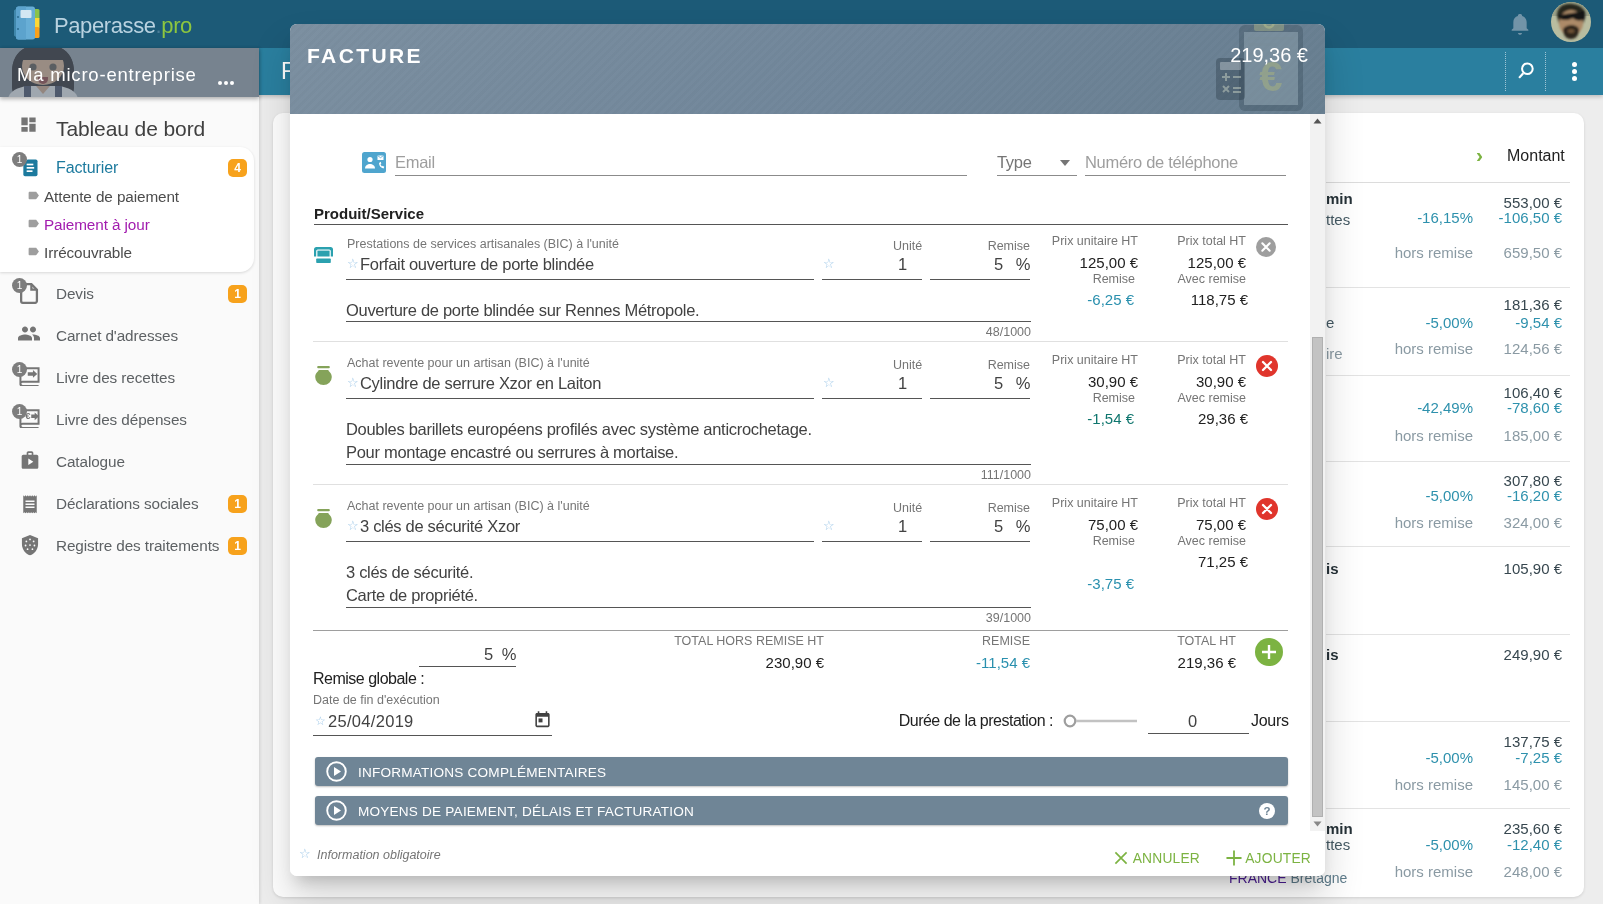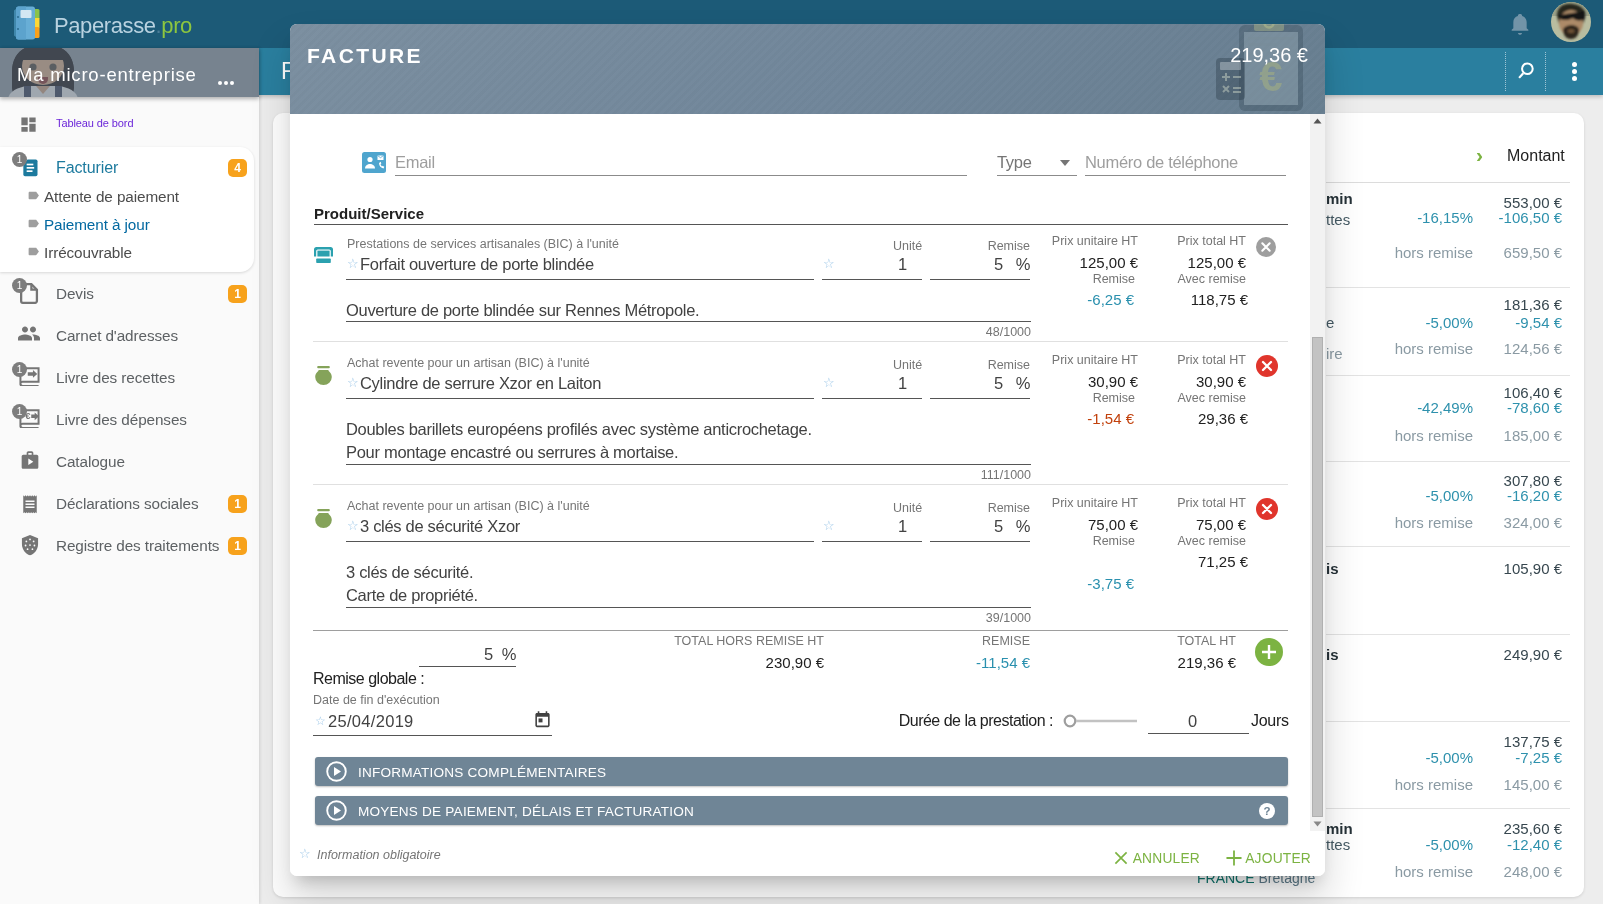--- a/index.html
+++ b/index.html
@@ -125,21 +125,21 @@
 <div class="abs " style="right:41px;top:863px;font-size:15px;color:#8a9aa3;">248,00 €</div>
 <div class="abs" style="left:1326px;top:287px;width:244px;border-top:1px solid #e3e3e3;"></div>
 <div class="abs" style="left:1326px;top:375px;width:244px;border-top:1px solid #e3e3e3;"></div>
 <div class="abs" style="left:1326px;top:461px;width:244px;border-top:1px solid #e3e3e3;"></div>
 <div class="abs" style="left:1326px;top:546px;width:244px;border-top:1px solid #e3e3e3;"></div>
 <div class="abs" style="left:1326px;top:634px;width:244px;border-top:1px solid #e3e3e3;"></div>
 <div class="abs" style="left:1326px;top:721px;width:244px;border-top:1px solid #e3e3e3;"></div>
 <div class="abs" style="left:1326px;top:808px;width:244px;border-top:1px solid #e3e3e3;"></div>
 </div>
 
-<div class="abs" style="z-index:1;left:1197px;top:870px;font-size:14px;color:#5f7d8c;"><span class="b" style="color:#0f766e;">FRANCE</span> Bretagne</div>
+<div class="abs" style="z-index:1;left:1197px;top:870px;font-size:14px;color:#5f7d8c;"><span class="b" style="color:#4c1d95;margin-left:32px;">FRANCE</span> Bretagne</div>
 
 <div class="abs" id="sidebar" style="left:0;top:48px;width:259px;height:856px;background:#fafafa;z-index:3;box-shadow:1px 0 3px rgba(0,0,0,0.12);"></div>
 
 <div class="abs" style="z-index:4;left:0;top:48px;width:259px;height:49px;background:#8d99a5;overflow:hidden;box-shadow:0 2px 4px rgba(0,0,0,0.3);">
 
   <svg class="abs" style="left:0px;top:-4px;" width="90" height="56" viewBox="0 0 90 56">
     <path d="M12 28 C12 8 26 0 43 0 C60 0 74 8 74 28 L74 44 C74 50 70 53 66 53 L20 53 C16 53 12 50 12 44 Z" fill="#1d1d23"></path>
     <ellipse cx="43" cy="22" rx="21" ry="19" fill="#d4ab8c"></ellipse>
     <path d="M12 28 C12 8 26 0 43 0 C60 0 74 8 74 28 L74 40 L64 40 C69 32 68 22 64 16 L22 16 C18 22 17 32 22 40 L12 40 Z" fill="#1d1d23"></path>
     <circle cx="33" cy="23" r="3.6" fill="#514c47"></circle>
@@ -156,38 +156,38 @@
   <div class="abs" style="left:218px;top:23px;width:22px;">
     <span style="display:inline-block;width:4px;height:4px;border-radius:50%;background:#fff;margin-right:2px;"></span><span style="display:inline-block;width:4px;height:4px;border-radius:50%;background:#fff;margin-right:2px;"></span><span style="display:inline-block;width:4px;height:4px;border-radius:50%;background:#fff;"></span>
   </div>
 </div>
 
 <div id="menu" style="position:absolute;z-index:4;left:0;top:0;">
 <div class="abs" style="left:0;top:147px;width:254px;height:125px;background:#fff;border-radius:0 14px 14px 0;box-shadow:0 1px 3px rgba(0,0,0,0.14);"></div>
 <svg class="abs" style="left:19px;top:115px;" width="19" height="19" viewBox="0 0 24 24">
       <path fill="#757575" d="M3 13h8V3H3v10zm0 8h8v-6H3v6zm10 0h8V11h-8v10zm0-18v6h8V3h-8z"></path>
     </svg>
-<div class="abs" style="left:56px;top:117px;font-size:11px;color:#6d28d9;letter-spacing:-0.1px;">Tableau de bord</div>
+<div class="abs" style="left:56px;top:117px;font-size:21px;color:#404040;letter-spacing:-0.1px;">Tableau de bord</div>
 <svg class="abs" style="left:20px;top:157px;" width="20" height="20" viewBox="0 0 24 24">
       <path fill="#1c7a9e" d="M19 3H9l-5 5v13a2 2 0 0 0 2 2h13a2 2 0 0 0 2-2V5a2 2 0 0 0-2-2z"></path>
       <rect x="8" y="8" width="8" height="2" fill="#fff"></rect>
       <rect x="8" y="12" width="9" height="2" fill="#fff"></rect>
       <rect x="8" y="16" width="7" height="2" fill="#fff"></rect>
     </svg>
 <div class="abs" style="left:12px;top:152px;width:15px;height:15px;border-radius:50%;background:#7d7d7d;color:#fff;font-size:10px;text-align:center;line-height:15px;">1</div>
 <div class="abs" style="left:56px;top:159px;font-size:16px;color:#1c7a9e;letter-spacing:-0.1px;">Facturier</div>
 <div class="abs" style="left:228px;top:159px;width:19px;height:18px;border-radius:5px;background:#f7a21c;color:#fff;font-size:12px;font-weight:bold;text-align:center;line-height:18px;">4</div>
 <svg class="abs" style="left:27px;top:190px;" width="13" height="11" viewBox="0 0 24 20">
       <path fill="#9e9e9e" d="M17.63 3.84C17.27 3.33 16.67 3 16 3L5 3.01C3.9 3.01 3 3.9 3 5v10c0 1.1.9 1.99 2 1.99L16 17c.67 0 1.27-.33 1.63-.84L22 10l-4.37-6.16z"></path>
     </svg>
 <div class="abs" style="left:44px;top:188px;font-size:15.3px;color:#4c4c4c;letter-spacing:-0.1px;">Attente de paiement</div>
 <svg class="abs" style="left:27px;top:218px;" width="13" height="11" viewBox="0 0 24 20">
       <path fill="#9e9e9e" d="M17.63 3.84C17.27 3.33 16.67 3 16 3L5 3.01C3.9 3.01 3 3.9 3 5v10c0 1.1.9 1.99 2 1.99L16 17c.67 0 1.27-.33 1.63-.84L22 10l-4.37-6.16z"></path>
     </svg>
-<div class="abs" style="left:44px;top:216px;font-size:15.3px;color:#0369a1;letter-spacing:-0.1px;">Paiement à jour</div>
+<div class="abs" style="left:44px;top:216px;font-size:15.3px;color:#a21caf;letter-spacing:-0.1px;">Paiement à jour</div>
 <svg class="abs" style="left:27px;top:246px;" width="13" height="11" viewBox="0 0 24 20">
       <path fill="#9e9e9e" d="M17.63 3.84C17.27 3.33 16.67 3 16 3L5 3.01C3.9 3.01 3 3.9 3 5v10c0 1.1.9 1.99 2 1.99L16 17c.67 0 1.27-.33 1.63-.84L22 10l-4.37-6.16z"></path>
     </svg>
 <div class="abs" style="left:44px;top:244px;font-size:15.3px;color:#4c4c4c;letter-spacing:-0.1px;">Irrécouvrable</div>
 <svg class="abs" style="left:20px;top:283px;" width="19" height="21" viewBox="0 0 20 22">
       <path fill="none" stroke="#757575" stroke-width="2.4" d="M12 1.2 H3 a1.8 1.8 0 0 0 -1.8 1.8 v16 a1.8 1.8 0 0 0 1.8 1.8 h13 a1.8 1.8 0 0 0 1.8 -1.8 V7 z"></path>
       <path fill="#757575" d="M11 0 h2 l6 6 v2 h-8 z" fill-opacity="0"></path>
       <path fill="none" stroke="#757575" stroke-width="2.4" d="M12 1.2 V7 h5.8"></path>
     </svg>
 <div class="abs" style="left:12px;top:278px;width:15px;height:15px;border-radius:50%;background:#7d7d7d;color:#fff;font-size:10px;text-align:center;line-height:15px;">1</div>
@@ -329,21 +329,21 @@
 <div class="abs" style="left:533px;top:261px;font-size:13px;color:#9fc8e8;">☆</div>
 <div class="abs" style="left:575px;top:260px;width:75px;text-align:center;font-size:16.5px;letter-spacing:-0.3px;color:#424242;">1</div>
 <div class="abs" style="left:532px;top:284px;width:100px;border-top:1.4px solid #555;"></div>
 <div class="abs r" style="right:295px;top:244px;font-size:12.5px;color:#757575;">Remise</div>
 <div class="abs r" style="right:322px;top:260px;font-size:16.5px;letter-spacing:-0.3px;color:#424242;">5</div>
 <div class="abs r" style="right:295px;top:260px;font-size:16.5px;letter-spacing:-0.3px;color:#424242;">%</div>
 <div class="abs" style="left:640px;top:284px;width:100px;border-top:1.4px solid #555;"></div>
 <div class="abs r" style="right:187px;top:239px;font-size:12.5px;color:#757575;">Prix unitaire HT</div>
 <div class="abs r b" style="right:187px;top:259px;font-size:15px;color:#212121;">30,90 €</div>
 <div class="abs r" style="right:190px;top:277px;font-size:12.5px;color:#757575;">Remise</div>
-<div class="abs r b" style="right:191px;top:296px;font-size:15px;color:#c2410c;">-1,54 €</div>
+<div class="abs r b" style="right:191px;top:296px;font-size:15px;color:#0f766e;">-1,54 €</div>
 <div class="abs r" style="right:79px;top:239px;font-size:12.5px;color:#757575;">Prix total HT</div>
 <div class="abs r b" style="right:79px;top:259px;font-size:15px;color:#212121;">30,90 €</div>
 <div class="abs r" style="right:79px;top:277px;font-size:12.5px;color:#757575;">Avec remise</div>
 <div class="abs r b" style="right:77px;top:296px;font-size:15px;color:#212121;">29,36 €</div>
 <svg class="abs" style="left:966px;top:241px;" width="22" height="22" viewBox="0 0 22 22">
         <circle cx="11" cy="11" r="11" fill="#e0352c"></circle>
         <path d="M7 7 L15 15 M15 7 L7 15" stroke="#fff" stroke-width="2.3" stroke-linecap="round"></path>
       </svg>
 <div class="abs" style="left:56px;top:306px;font-size:16.5px;letter-spacing:-0.3px;color:#424242;">Doubles barillets européens profilés avec système anticrochetage.</div>
 <div class="abs" style="left:56px;top:329px;font-size:16.5px;letter-spacing:-0.3px;color:#424242;">Pour montage encastré ou serrures à mortaise.</div>

